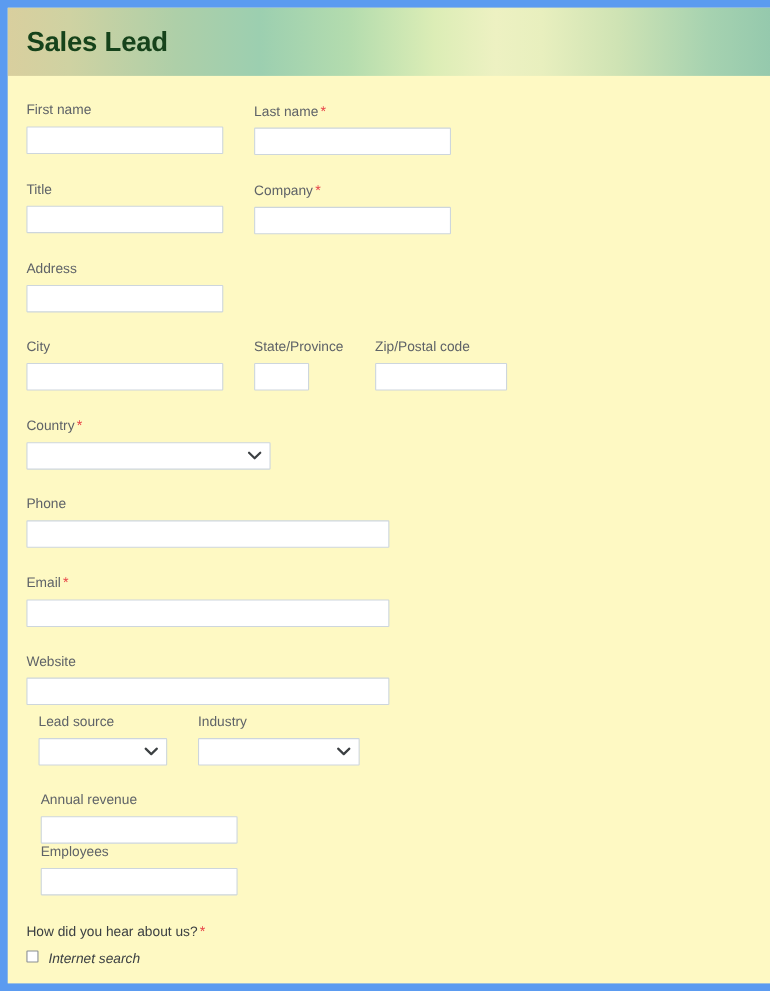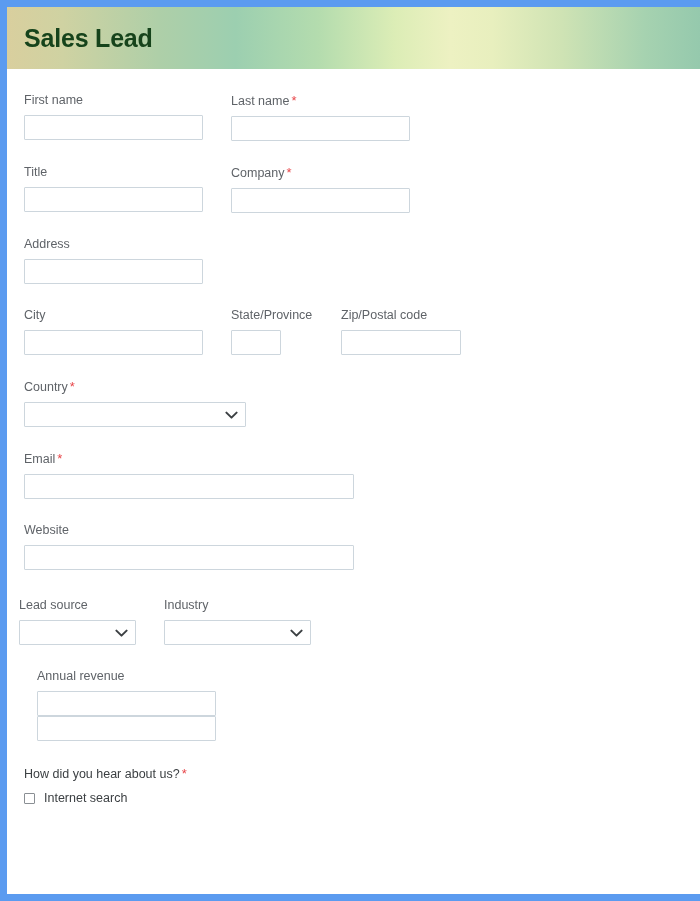--- a/index.html
+++ b/index.html
@@ -22,21 +22,21 @@
     height: 901px;
     background: #5b9bf0;
     padding: 7px 0 7px 7px;
     overflow: hidden;
     position: relative;
   }
 
   #form-card {
     width: 693px;
     height: 887px;
-    background: #ffffff;
+    background: #fef9c3;
     overflow: hidden;
     position: relative;
   }
 
   
   #form-header {
     height: 62px;
     width: 693px;
     background: linear-gradient(90deg,
         #d9cf9e 0%,
@@ -132,22 +132,22 @@
 
   
   .checkbox-group-label {
     font-size: 12.5px;
     color: #3c4043;
     line-height: 15px;
     margin-bottom: 9px;
   }
   .checkbox-row {
     display: flex;
-    align-items: center;
     margin-bottom: 8px;
+    font-style: italic;
   }
   .cbox {
     width: 11px;
     height: 11px;
     border: 1px solid #8a8f94;
     border-radius: 1px;
     background: #ffffff;
     margin-right: 9px;
     flex: none;
   }
@@ -240,40 +240,48 @@
             </select>
             <span class="chevron-icon">
               <svg width="13" height="9" viewBox="0 0 13 9" xmlns="http://www.w3.org/2000/svg">
                 <path d="M1.4 1.6 L6.5 6.6 L11.6 1.6" stroke="#3c4043" stroke-width="2" fill="none" stroke-linecap="round" stroke-linejoin="round"></path>
               </svg>
             </span>
           </div>
         </div>
       </div>
 
+      <div class="field-row" style="padding-left:17px; margin-top:24px;">
+        <div class="field">
+          <div class="field-label">
+            <span>Phone</span>
+          </div>
+          <input class="text-input" type="text" style="width: 330px;" placeholder="">
+        </div>
+      </div>
 
       <div class="field-row" style="padding-left:17px; margin-top:24px;align-items:center;">
         <div class="field">
           <div class="field-label">
             <span>Email</span><span class="req">*</span>
           </div>
           <input class="text-input" type="text" style="width: 330px;" placeholder="">
         </div>
       </div>
 
       <div class="field-row" style="padding-left:17px; margin-top:24px;">
         <div class="field">
           <div class="field-label">
             <span>Website</span>
           </div>
           <input class="text-input" type="text" style="width: 330px;" placeholder="">
         </div>
       </div>
 
-      <div class="field-row" style="padding-left:12px; margin-top:28px;">
+      <div class="field-row" style="padding-left:28px; margin-top:8px;">
         <div class="field" style="width:145px;">
           <div class="field-label">
             <span>Lead source</span>
           </div>
           <div class="select-wrap" style="width:117px;">
             <select class="select-input">
               <option></option>
             </select>
             <span class="chevron-icon">
               <svg width="13" height="9" viewBox="0 0 13 9" xmlns="http://www.w3.org/2000/svg">
@@ -300,20 +308,23 @@
       </div>
 
       <div class="field-row" style="padding-left:30px; margin-top:24px;flex-direction:column;">
         <div class="field" style="width:207px;">
           <div class="field-label">
             <span>Annual revenue</span>
           </div>
           <input class="text-input" type="text" style="width: 179px;" placeholder="">
         </div>
         <div class="field">
+          <div class="field-label">
+            <span>Employees</span>
+          </div>
           <input class="text-input" type="text" style="width: 179px;" placeholder="">
         </div>
       </div>
 
       <div style="padding-left:17px; margin-top:25px;">
         <div class="checkbox-group-label">
           <span>How did you hear about us?</span><span class="req">*</span>
         </div>
         <div class="checkbox-row">
           <span class="cbox"></span>

